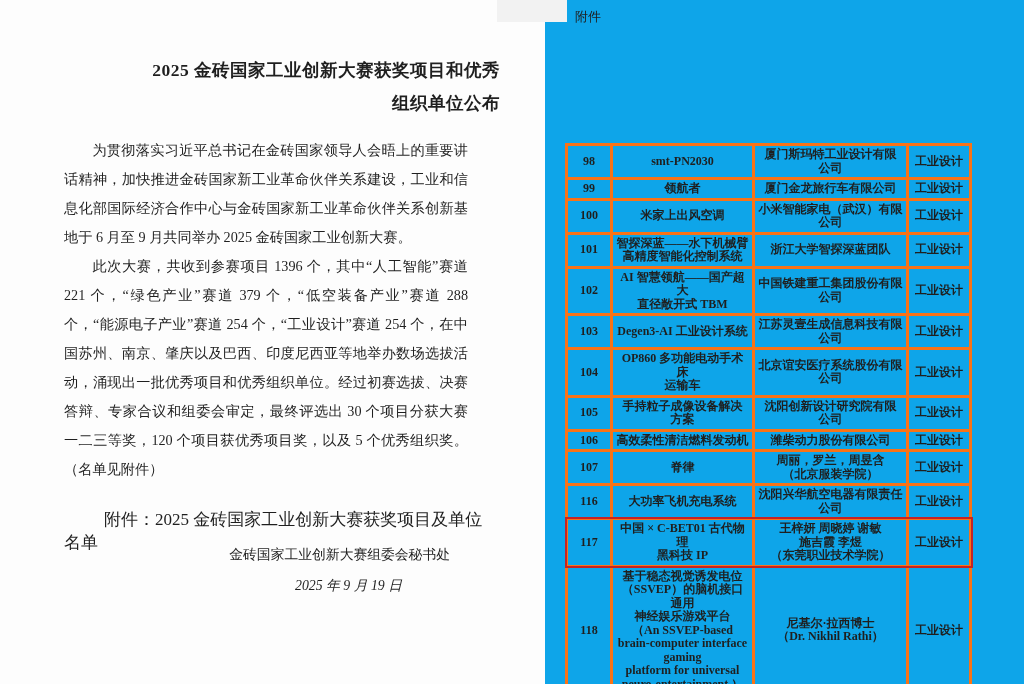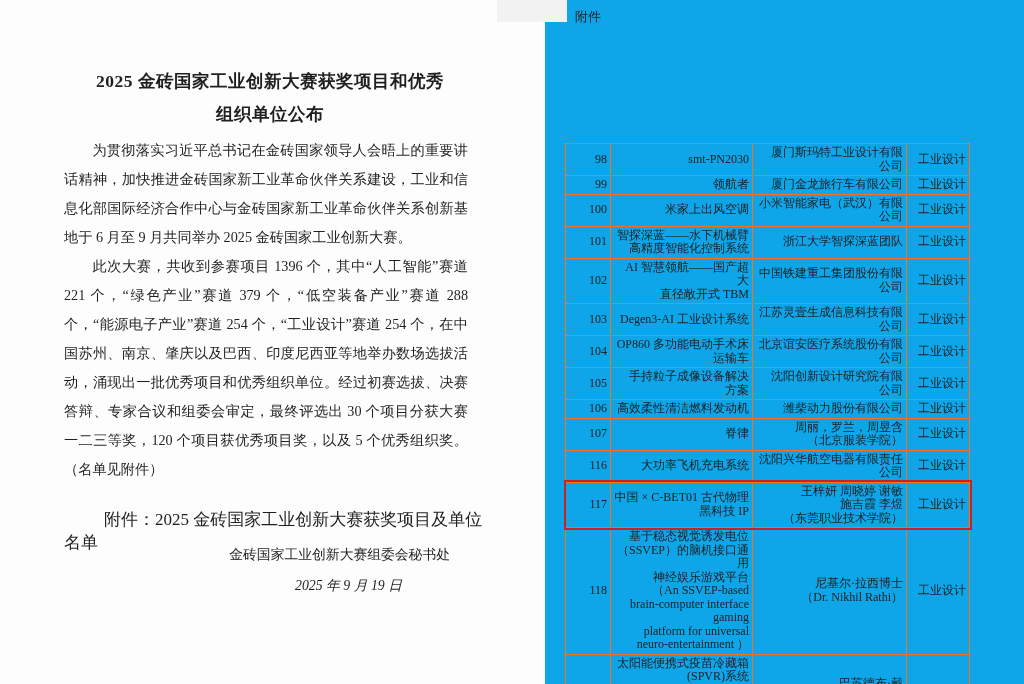--- a/index.html
+++ b/index.html
@@ -7,22 +7,22 @@
   body { font-family: "Liberation Serif", "DejaVu Serif", serif; color: #1f1f1f; }
 
   .canvas { position: relative; width: 1024px; height: 684px; background: #ffffff; }
 
   
   .page-left {
     position: absolute; left: 0; top: 0; width: 545px; height: 684px;
     background: #fdfdfd;
   }
   .page-left .doc-title {
-    position: absolute; top: 65px; left: 40px; width: 460px;
-    text-align: center; font-weight: bold; font-size: 17.5px; line-height: 33px;
+    position: absolute; top: 54px; left: 40px; width: 460px;
+    text-align: right; font-weight: bold; font-size: 17.5px; line-height: 33px;
     letter-spacing: 0.5px;
   }
   .page-left .doc-body {
     position: absolute; top: 136px; left: 64px; width: 404px;
     font-size: 14.2px; line-height: 29px; text-align: justify;
   }
   .page-left .doc-body p { text-indent: 2em; }
   .page-left .attachment-line {
     position: absolute; top: 508px; left: 64px; width: 420px;
     font-size: 17px; text-indent: 40px;
@@ -48,22 +48,22 @@
     position: absolute; top: 40px; left: 10px; width: 440px;
     text-align: center; font-weight: bold; font-size: 17.5px; line-height: 32px;
     letter-spacing: 0.5px;
   }
   .awards-table {
     position: absolute; top: 143px; left: 20px;
     border-collapse: collapse; table-layout: fixed; width: 404px;
     font-size: 12px; line-height: 13.5px;
   }
   .awards-table td {
-    border: 1px solid #f97316; text-align: right; vertical-align: middle;
-    padding: 2px 3px; white-space: pre-line; word-break: break-word;
+    border: 3px solid #f97316; text-align: center; vertical-align: middle;
+    padding: 2px 3px; white-space: pre-line; word-break: break-word; font-weight: bold;
   }
   .awards-table tr.highlight { outline: 2px solid #c62322; outline-offset: 0px; }
 
   .scan-smudge {
     position: absolute; left: 497px; top: 0; width: 70px; height: 22px;
     background: #f2f2f2;
   }
 </style>
 </head>
 <body>

